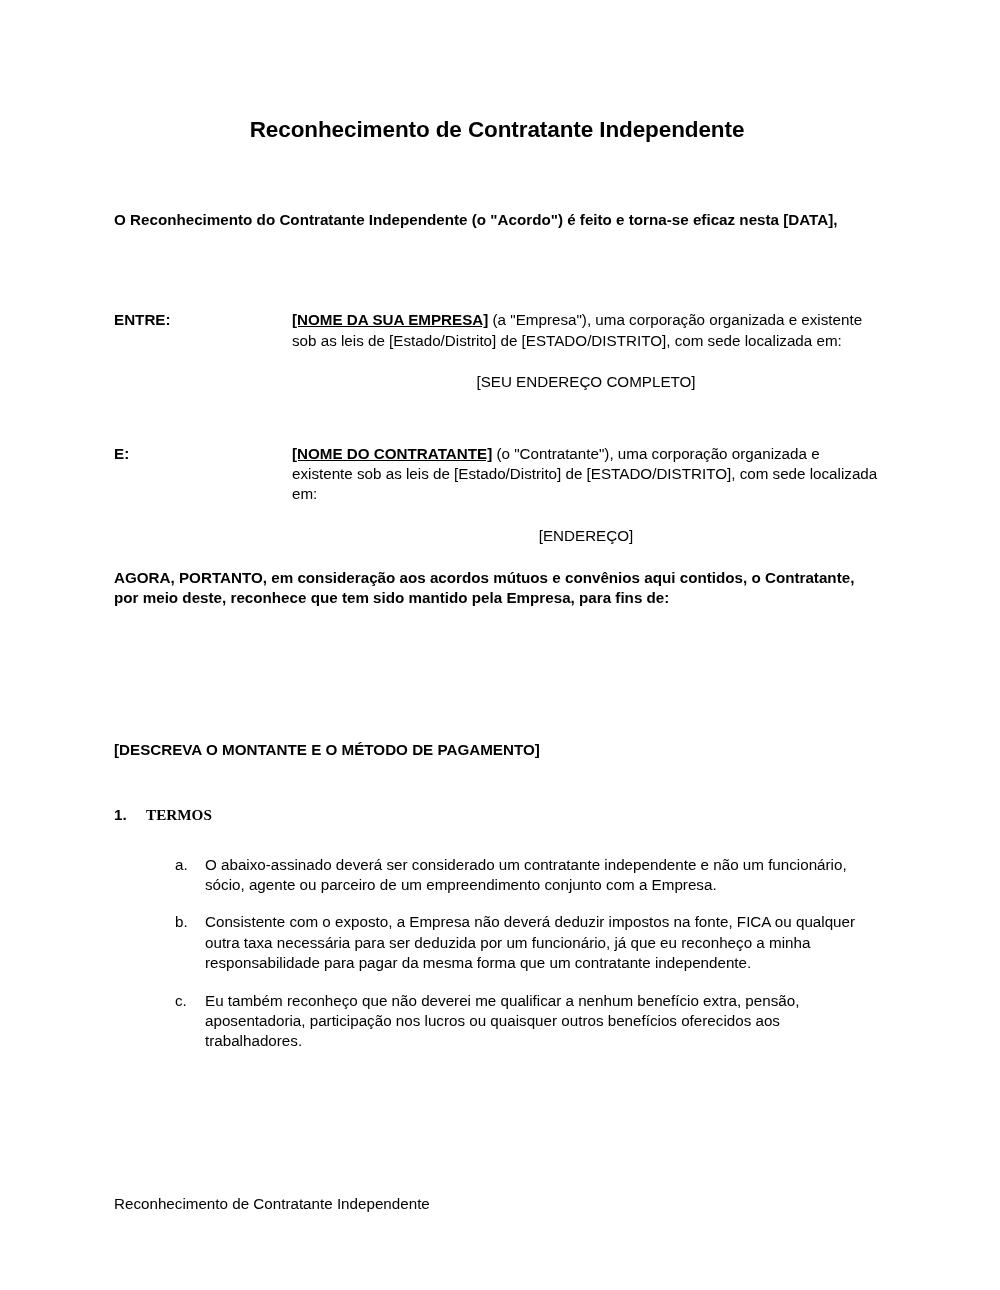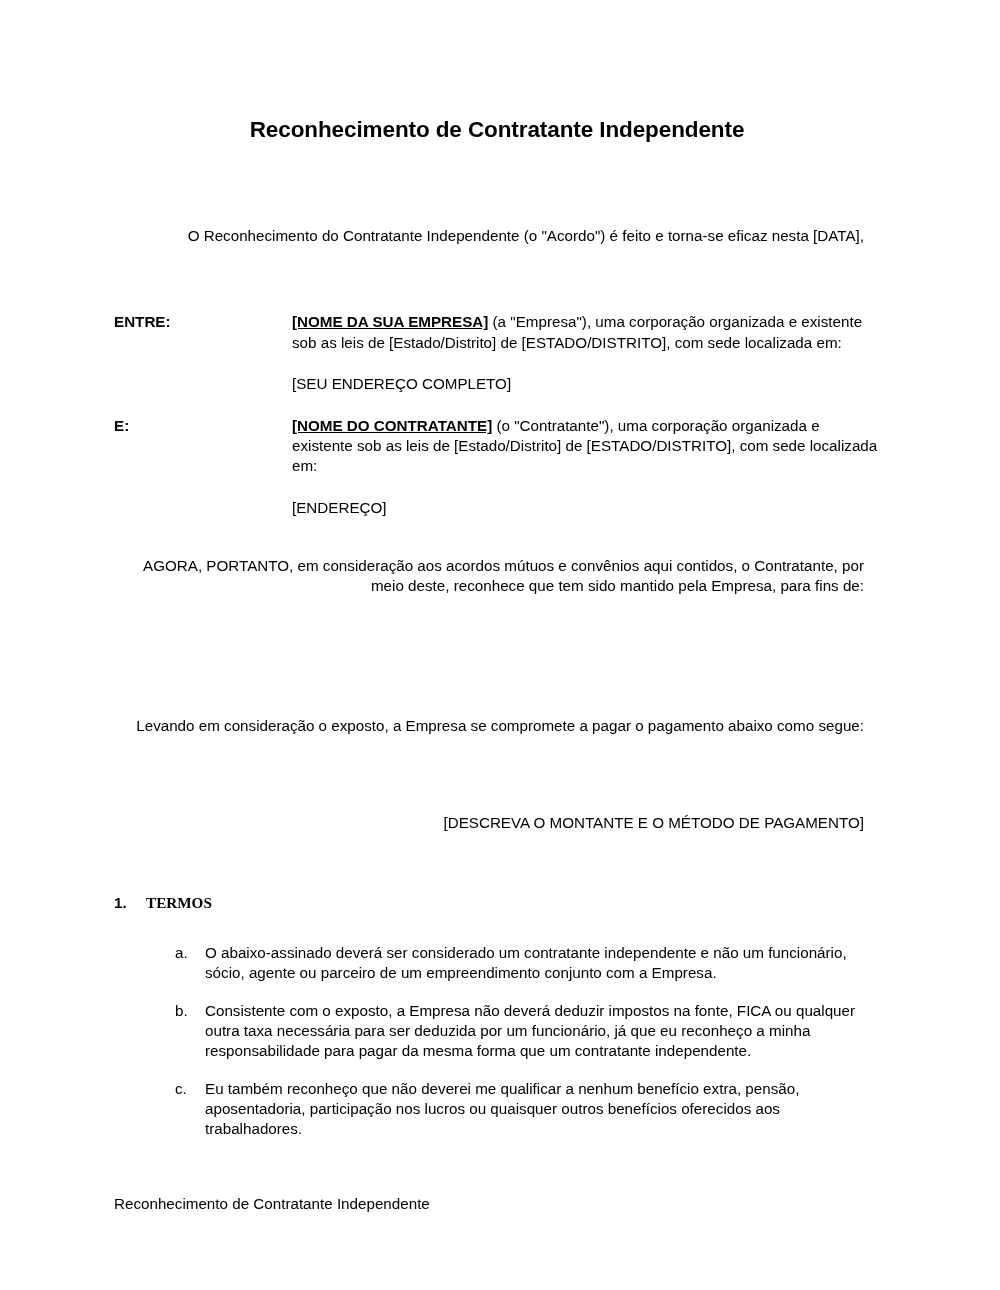--- a/index.html
+++ b/index.html
@@ -36,51 +36,54 @@
     letter-spacing: -0.1px;
     margin: 0;
     padding-top: 116px;
     line-height: 1.25;
   }
 
   
   .para {
     font-size: 15.2px;
     line-height: 1.33;
-    margin: 16px;
-    text-align: right;
+    margin: 0;
+    text-align: left;
+    font-weight: bold;
   }
 
   .spacer-22 { height: 22px; }
   .spacer-30 { height: 30px; }
   .spacer-44 { height: 44px; }
   .spacer-50 { height: 50px; }
 
   .intro-para { padding-top: 66px; }
 
   
   .party-block {
     display: flex;
     align-items: flex-start;
+    margin-top: 30px;
   }
   .party-label {
     width: 178px;
     flex: 0 0 178px;
     font-size: 15.2px;
     font-weight: bold;
     line-height: 1.33;
   }
   .party-body {
     flex: 1 1 auto;
     font-size: 15.2px;
     line-height: 1.33;
   }
   .party-body .strong { font-weight: bold; text-decoration: underline; }
   .party-address {
     padding-top: 21px;
+    text-align: center;
   }
 
   
   .section-heading {
     display: flex;
     align-items: flex-start;
     font-size: 15.2px;
     font-weight: bold;
     line-height: 1.33;
   }
@@ -161,21 +164,20 @@
 
     <div class="spacer-22"></div>
 
     <p class="para">AGORA, PORTANTO, em consideração aos acordos mútuos e convênios aqui contidos, o Contratante, por meio deste, reconhece que tem sido mantido pela Empresa, para fins de:</p>
 
     <div class="spacer-44"></div>
 
 
     <div class="spacer-44"></div>
 
-    <p class="para">Levando em consideração o exposto, a Empresa se compromete a pagar o pagamento abaixo como segue:</p>
 
     <div class="spacer-44"></div>
 
     <p class="para">[DESCREVA O MONTANTE E O MÉTODO DE PAGAMENTO]</p>
 
     <div class="spacer-44"></div>
 
     <div class="section-heading">
       <span class="section-num">1.</span>
       <span class="section-title">TERMOS</span>

